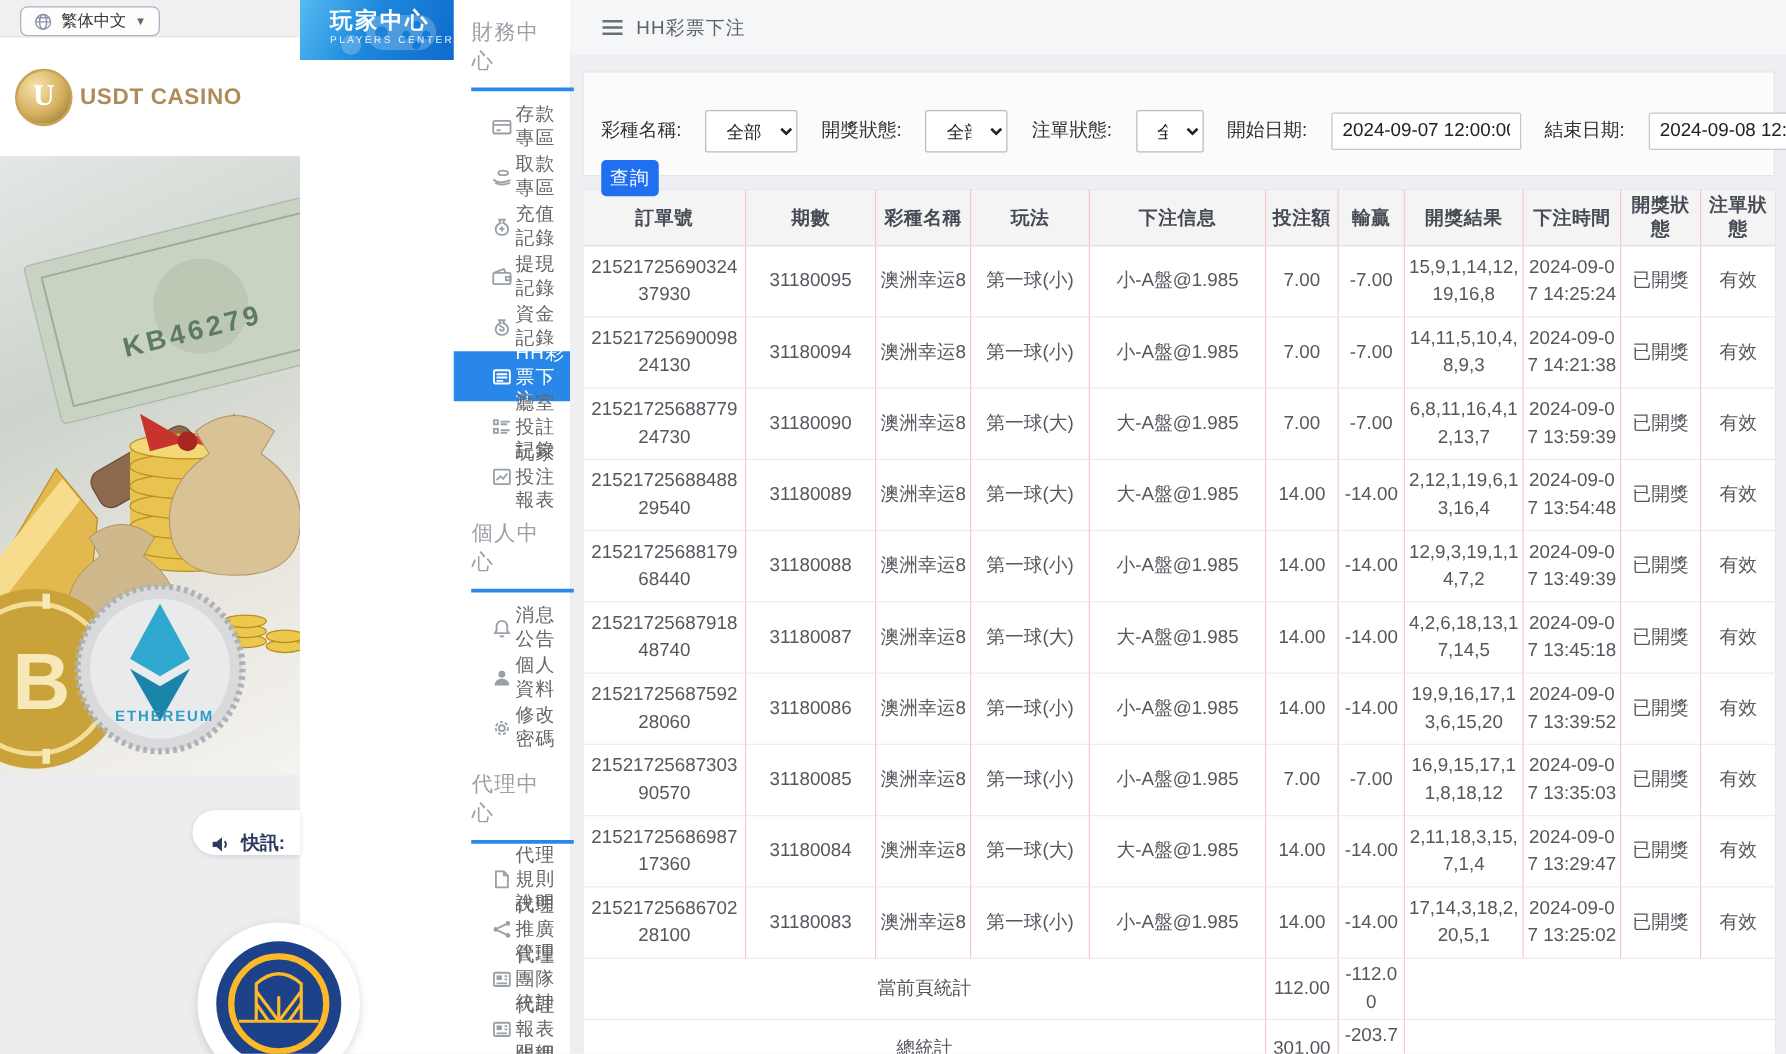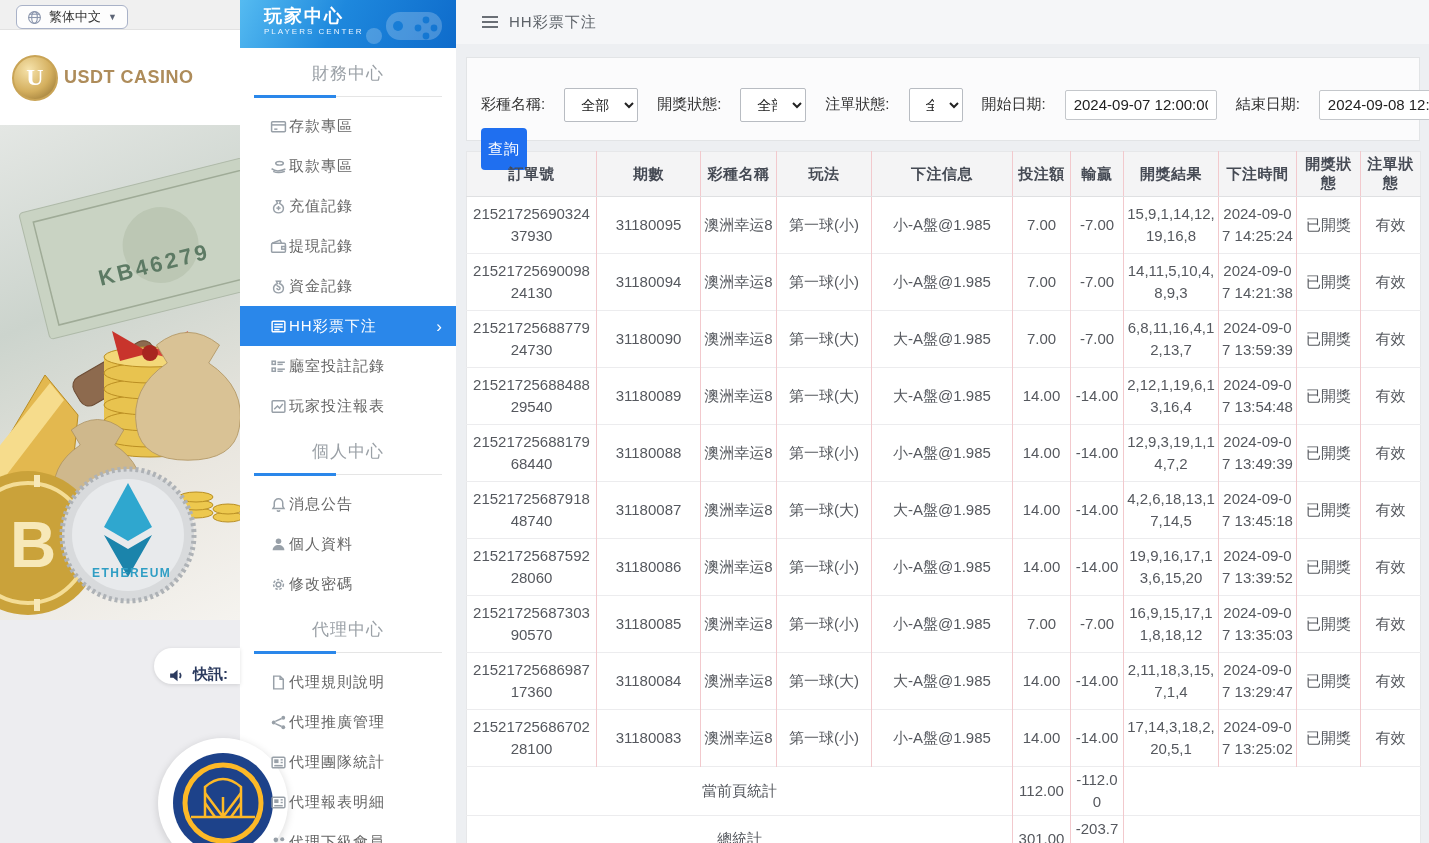--- a/index.html
+++ b/index.html
@@ -28,29 +28,29 @@
 
   .left-bottom { flex:1; position:relative; background:#ededf0; }
   .news-pill { position:absolute; right:0; top:28px; height:36px; width:86px;
     background:#fff; border-radius:18px 0 0 18px; box-shadow:0 1px 4px rgba(0,0,0,.12);
     display:flex; align-items:flex-end; padding-left:14px; gap:8px; cursor:pointer; }
   .news-pill .lbl { font-size:15px; font-weight:bold; color:#2b3a5e; }
   .cs-chip { position:absolute; left:158px; top:118px; width:130px; height:130px; background:#fff; border-radius:50%;
     box-shadow:0 2px 8px rgba(0,0,0,.15); display:flex; align-items:center; justify-content:center; cursor:pointer; }
 
   
-  .sidebar { width:216px; flex:none; background:#fff; display:flex; flex-direction:column; }
+  .sidebar { width:216px; flex:none; background:#fff; display:flex; flex-direction:row; }
   .sb-header { height:48px; flex:none; position:relative; overflow:hidden; padding:5px 0 0 24px;
     background:linear-gradient(115deg,#55bbf1 0%,#1e88dd 45%,#0e6bcb 100%); }
   .sb-title { color:#fff; font-size:18px; font-weight:bold; letter-spacing:2px; line-height:22px; }
   .sb-sub { color:#eaf4ff; font-size:8px; letter-spacing:2px; }
   .sb-deco { position:absolute; right:6px; top:2px; opacity:.22; }
 
   .sb-body { flex:1; }
-  .sb-sec-head { padding:14px 14px 0 14px; margin-bottom:9px;text-align:center; }
+  .sb-sec-head { padding:14px 14px 0 14px; margin-bottom:9px; }
   .sb-sec-title { font-size:17px; color:#9aa0a6; letter-spacing:1px; padding-bottom:9px; }
   .sb-rule { height:3px; position:relative; background:transparent; border-bottom:1px solid #e5e5e5; }
   .sb-rule::before { content:""; position:absolute; left:0; bottom:-2px; width:82px; height:3px; background:#2a87ea; }
   .sb-item { height:40px; display:flex; align-items:center; padding-left:30px; gap:2px; cursor:pointer; position:relative; }
   .sb-item .sb-label { font-size:15px; color:#666; letter-spacing:1px; }
   .sb-item .sb-icon { width:17px; height:17px; display:flex; align-items:center; justify-content:center; }
   .sb-item.active { background:#2a87ea; }
   .sb-item.active .sb-label { color:#fff; }
   .sb-item .chev { position:absolute; right:14px; color:#fff; font-size:17px; line-height:1; }
 
@@ -60,21 +60,21 @@
   .burger { width:16px; display:flex; flex-direction:column; gap:3px; cursor:pointer; }
   .burger i { display:block; height:2px; background:#6a6f76; }
   .topbar .title { font-size:15px; color:#5d6268; letter-spacing:1px; }
 
   .filter-panel { margin:13px 9px 0 10px; height:84px; background:#fbfbfc; border:1px solid #e2e4e6; padding:11px 12px 0 14px; }
   .f-row { display:flex; align-items:center; height:31px; gap:19px; white-space:nowrap;margin-top:20px; }
   .f-label { font-size:15px; color:#333; }
   select.f-select { height:34px; border:1px solid #b8bcc2; border-radius:2px; background:#fff; font-size:14px; color:#222; padding:0 12px;text-align:right; }
   #sel-lottery { width:113px; } #sel-draw { width:66px; } #sel-order { width:54px; }
   input.f-input { height:30px; width:152px; border:1px solid #c4c7cb; border-radius:2px; font-size:15px; color:#222; padding:0 8px; background:#fff; }
-  .search-btn { margin-top:8px; width:46px; height:42px; background:#1f6ff0; border:none; border-radius:4px;
+  .search-btn { margin-top:8px; width:46px; height:29px; background:#1f6ff0; border:none; border-radius:4px;
     color:#fff; font-size:15px; cursor:pointer; letter-spacing:1px; }
 
   .table-panel { margin:10px 9px 0 10px; background:#fff; }
   table.bets { width:100%; border-collapse:collapse; table-layout:fixed; border:1px solid #e6e7e9; background:#fff; }
   table.bets col.c1{width:130px} table.bets col.c2{width:104px} table.bets col.c3{width:76px}
   table.bets col.c4{width:95px}  table.bets col.c5{width:141px} table.bets col.c6{width:58px}
   table.bets col.c7{width:53px}  table.bets col.c8{width:95px}  table.bets col.c9{width:78px}
   table.bets col.c10{width:64px} table.bets col.c11{width:60px}
   table.bets th { height:45px; background:#f4f4f5; color:#454a54; font-size:15px; font-weight:bold;
     border-bottom:1px solid #dfe0e2; letter-spacing:.5px; padding:0 1px; }

